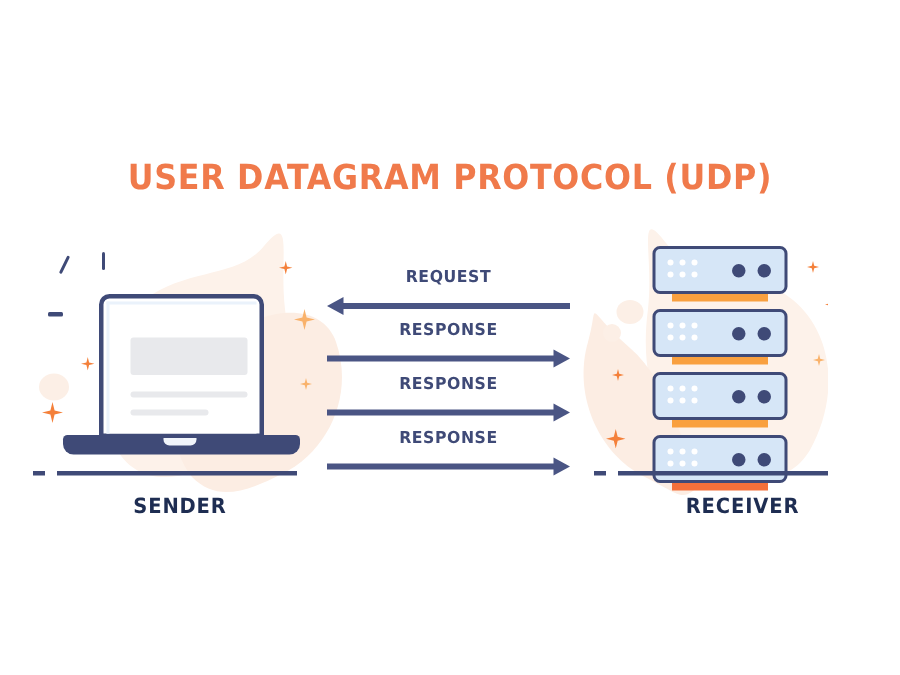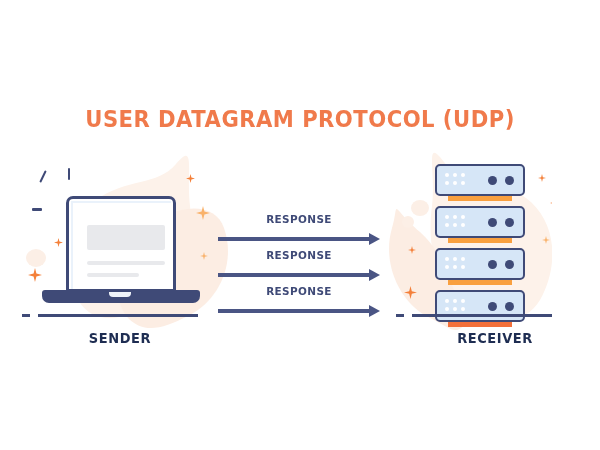--- a/index.html
+++ b/index.html
@@ -314,20 +314,27 @@
     <svg class="sparkle" style="left:180px;top:92px;" width="8" height="8" viewBox="0 0 14 14">
       <path d="M7,0 L8.4,5.6 L14,7 L8.4,8.4 L7,14 L5.6,8.4 L0,7 L5.6,5.6 Z" fill="#F9B26B"></path>
     </svg>
   </div>
 
   <div class="ground-dash" style="left:22px;top:314px;"></div>
   <div class="ground" style="left:38px;top:314px;width:160px;"></div>
 
   <div id="sender-caption" class="caption">SENDER</div>
 
+  <div class="msg" style="top:178px;">
+    <div class="msg-label">REQUEST</div>
+    <div class="msg-arrow arrow-left">
+      <div class="shaft"></div>
+      <div class="head"></div>
+    </div>
+  </div>
 
   <div class="msg" style="top:213px;">
     <div class="msg-label">RESPONSE</div>
     <div class="msg-arrow arrow-right">
       <div class="shaft"></div>
       <div class="head"></div>
     </div>
   </div>
 
   <div class="msg" style="top:249px;">

